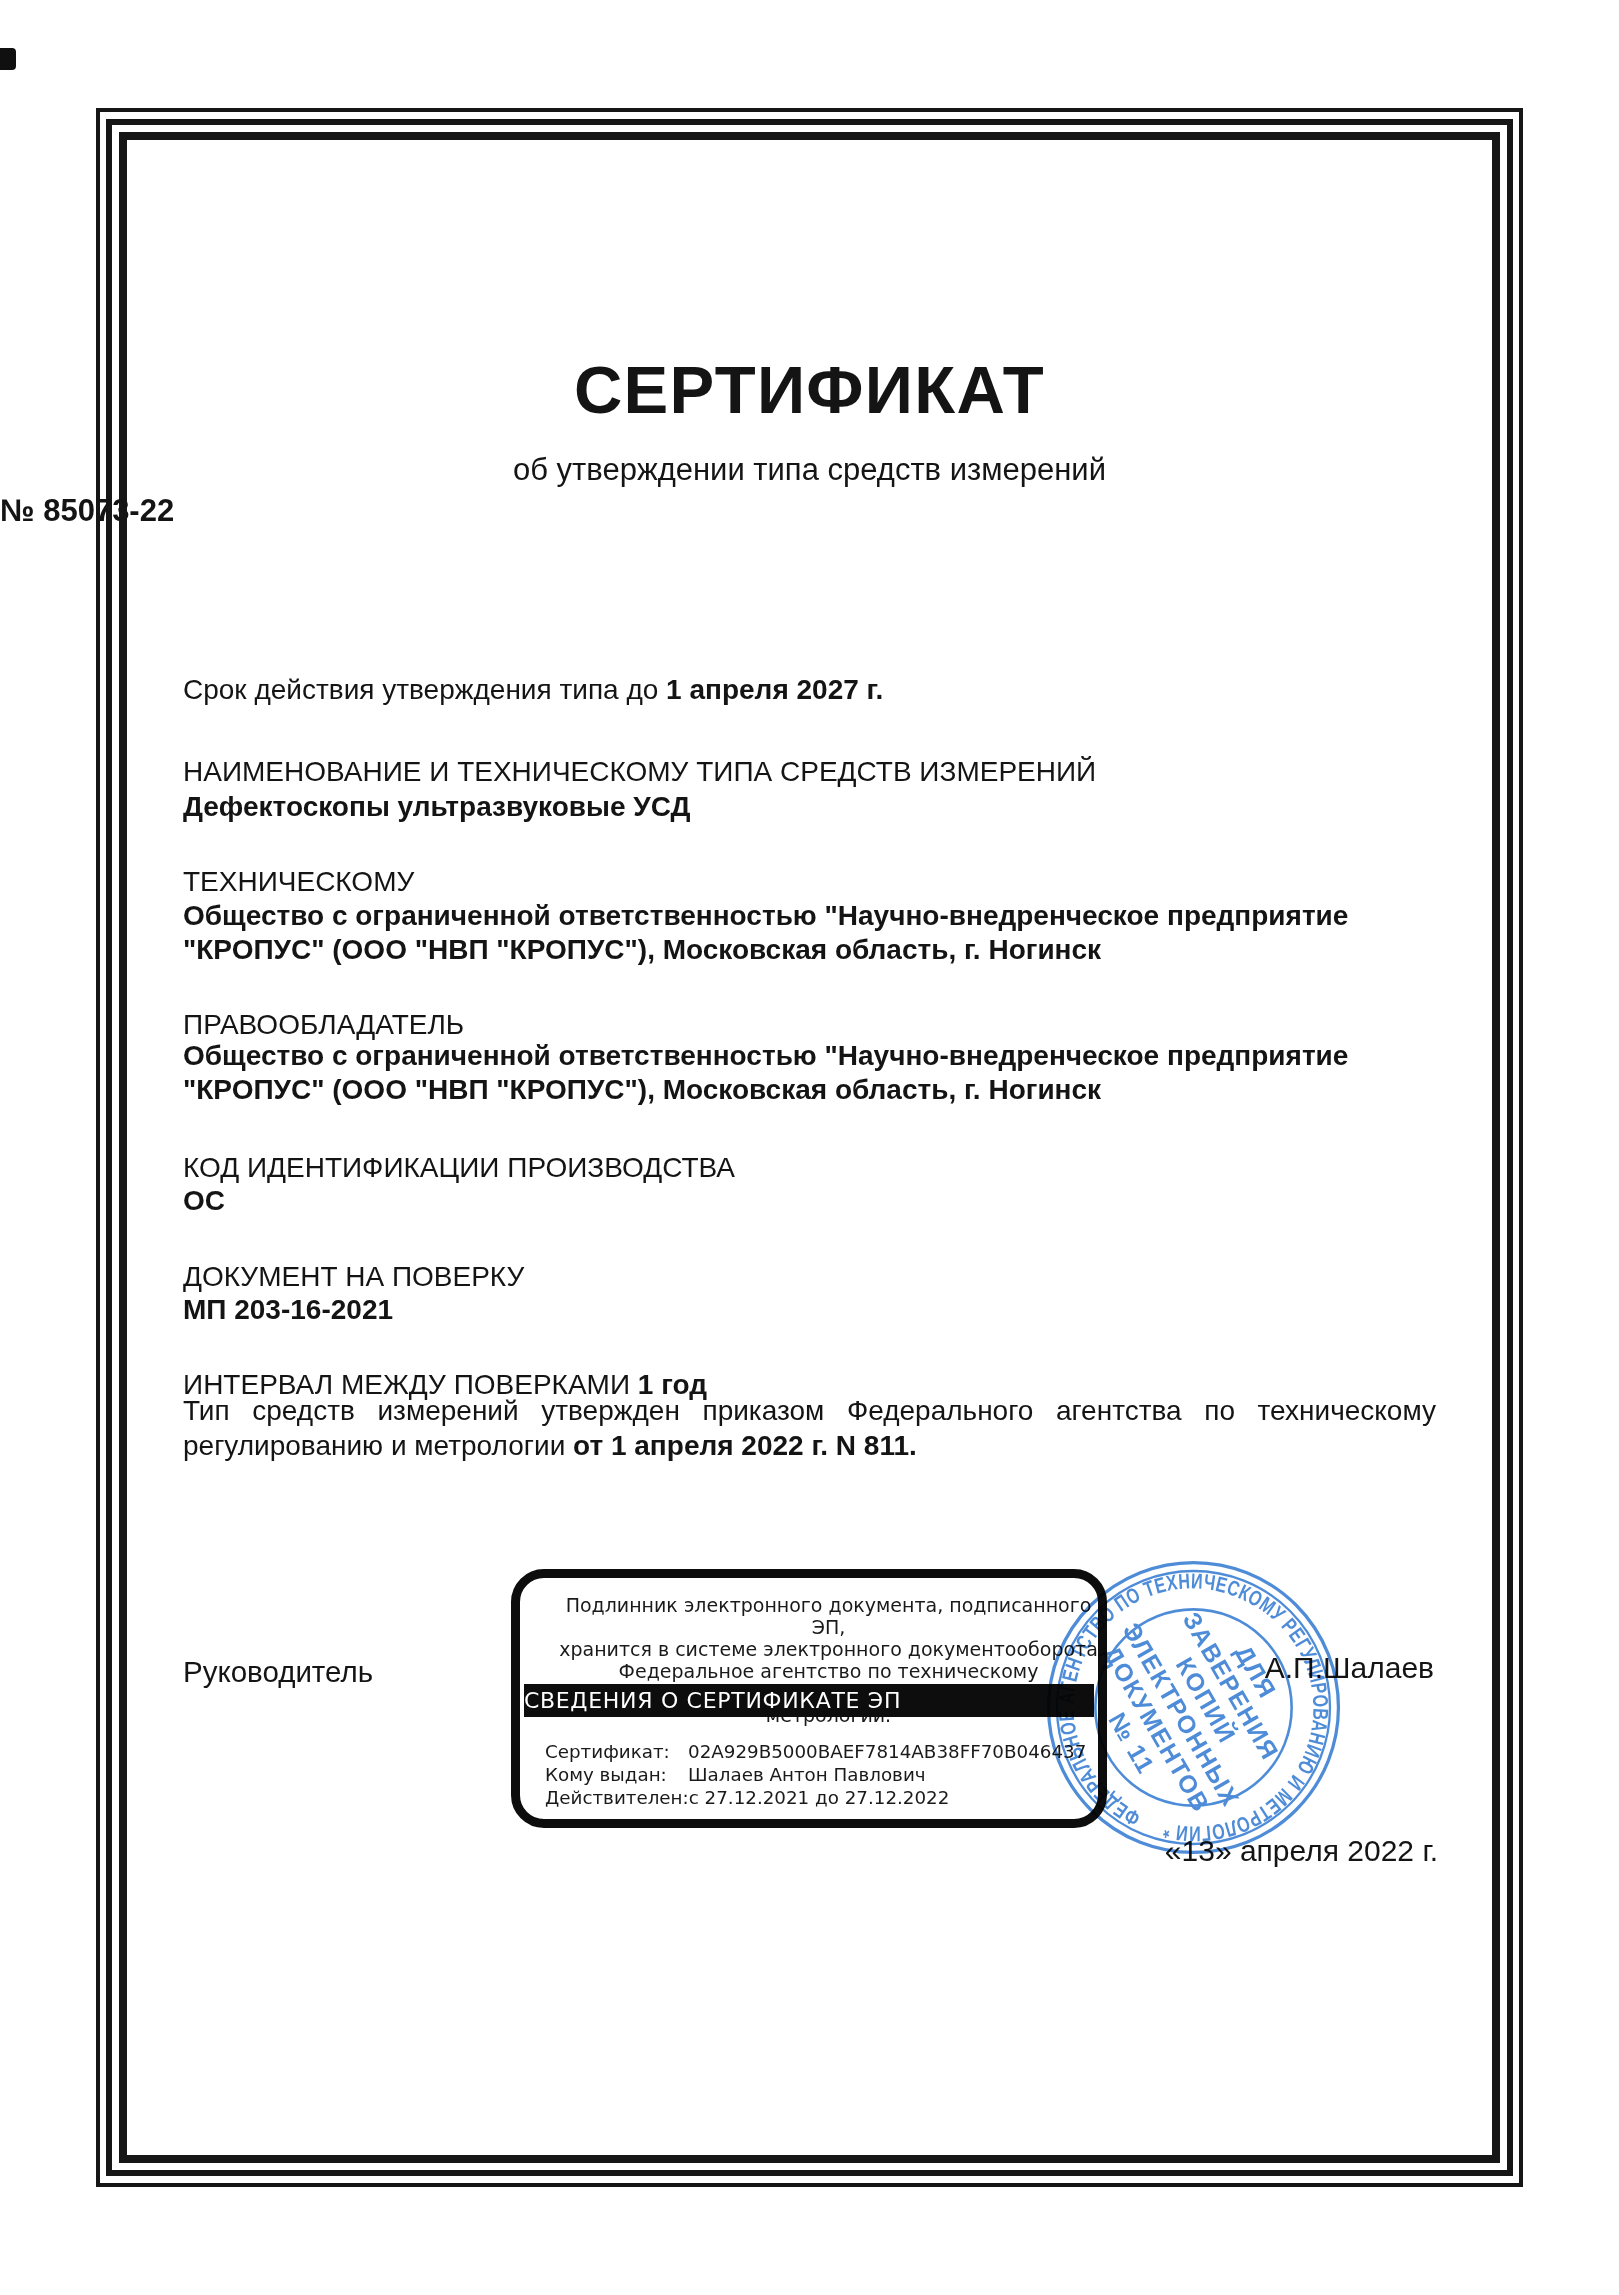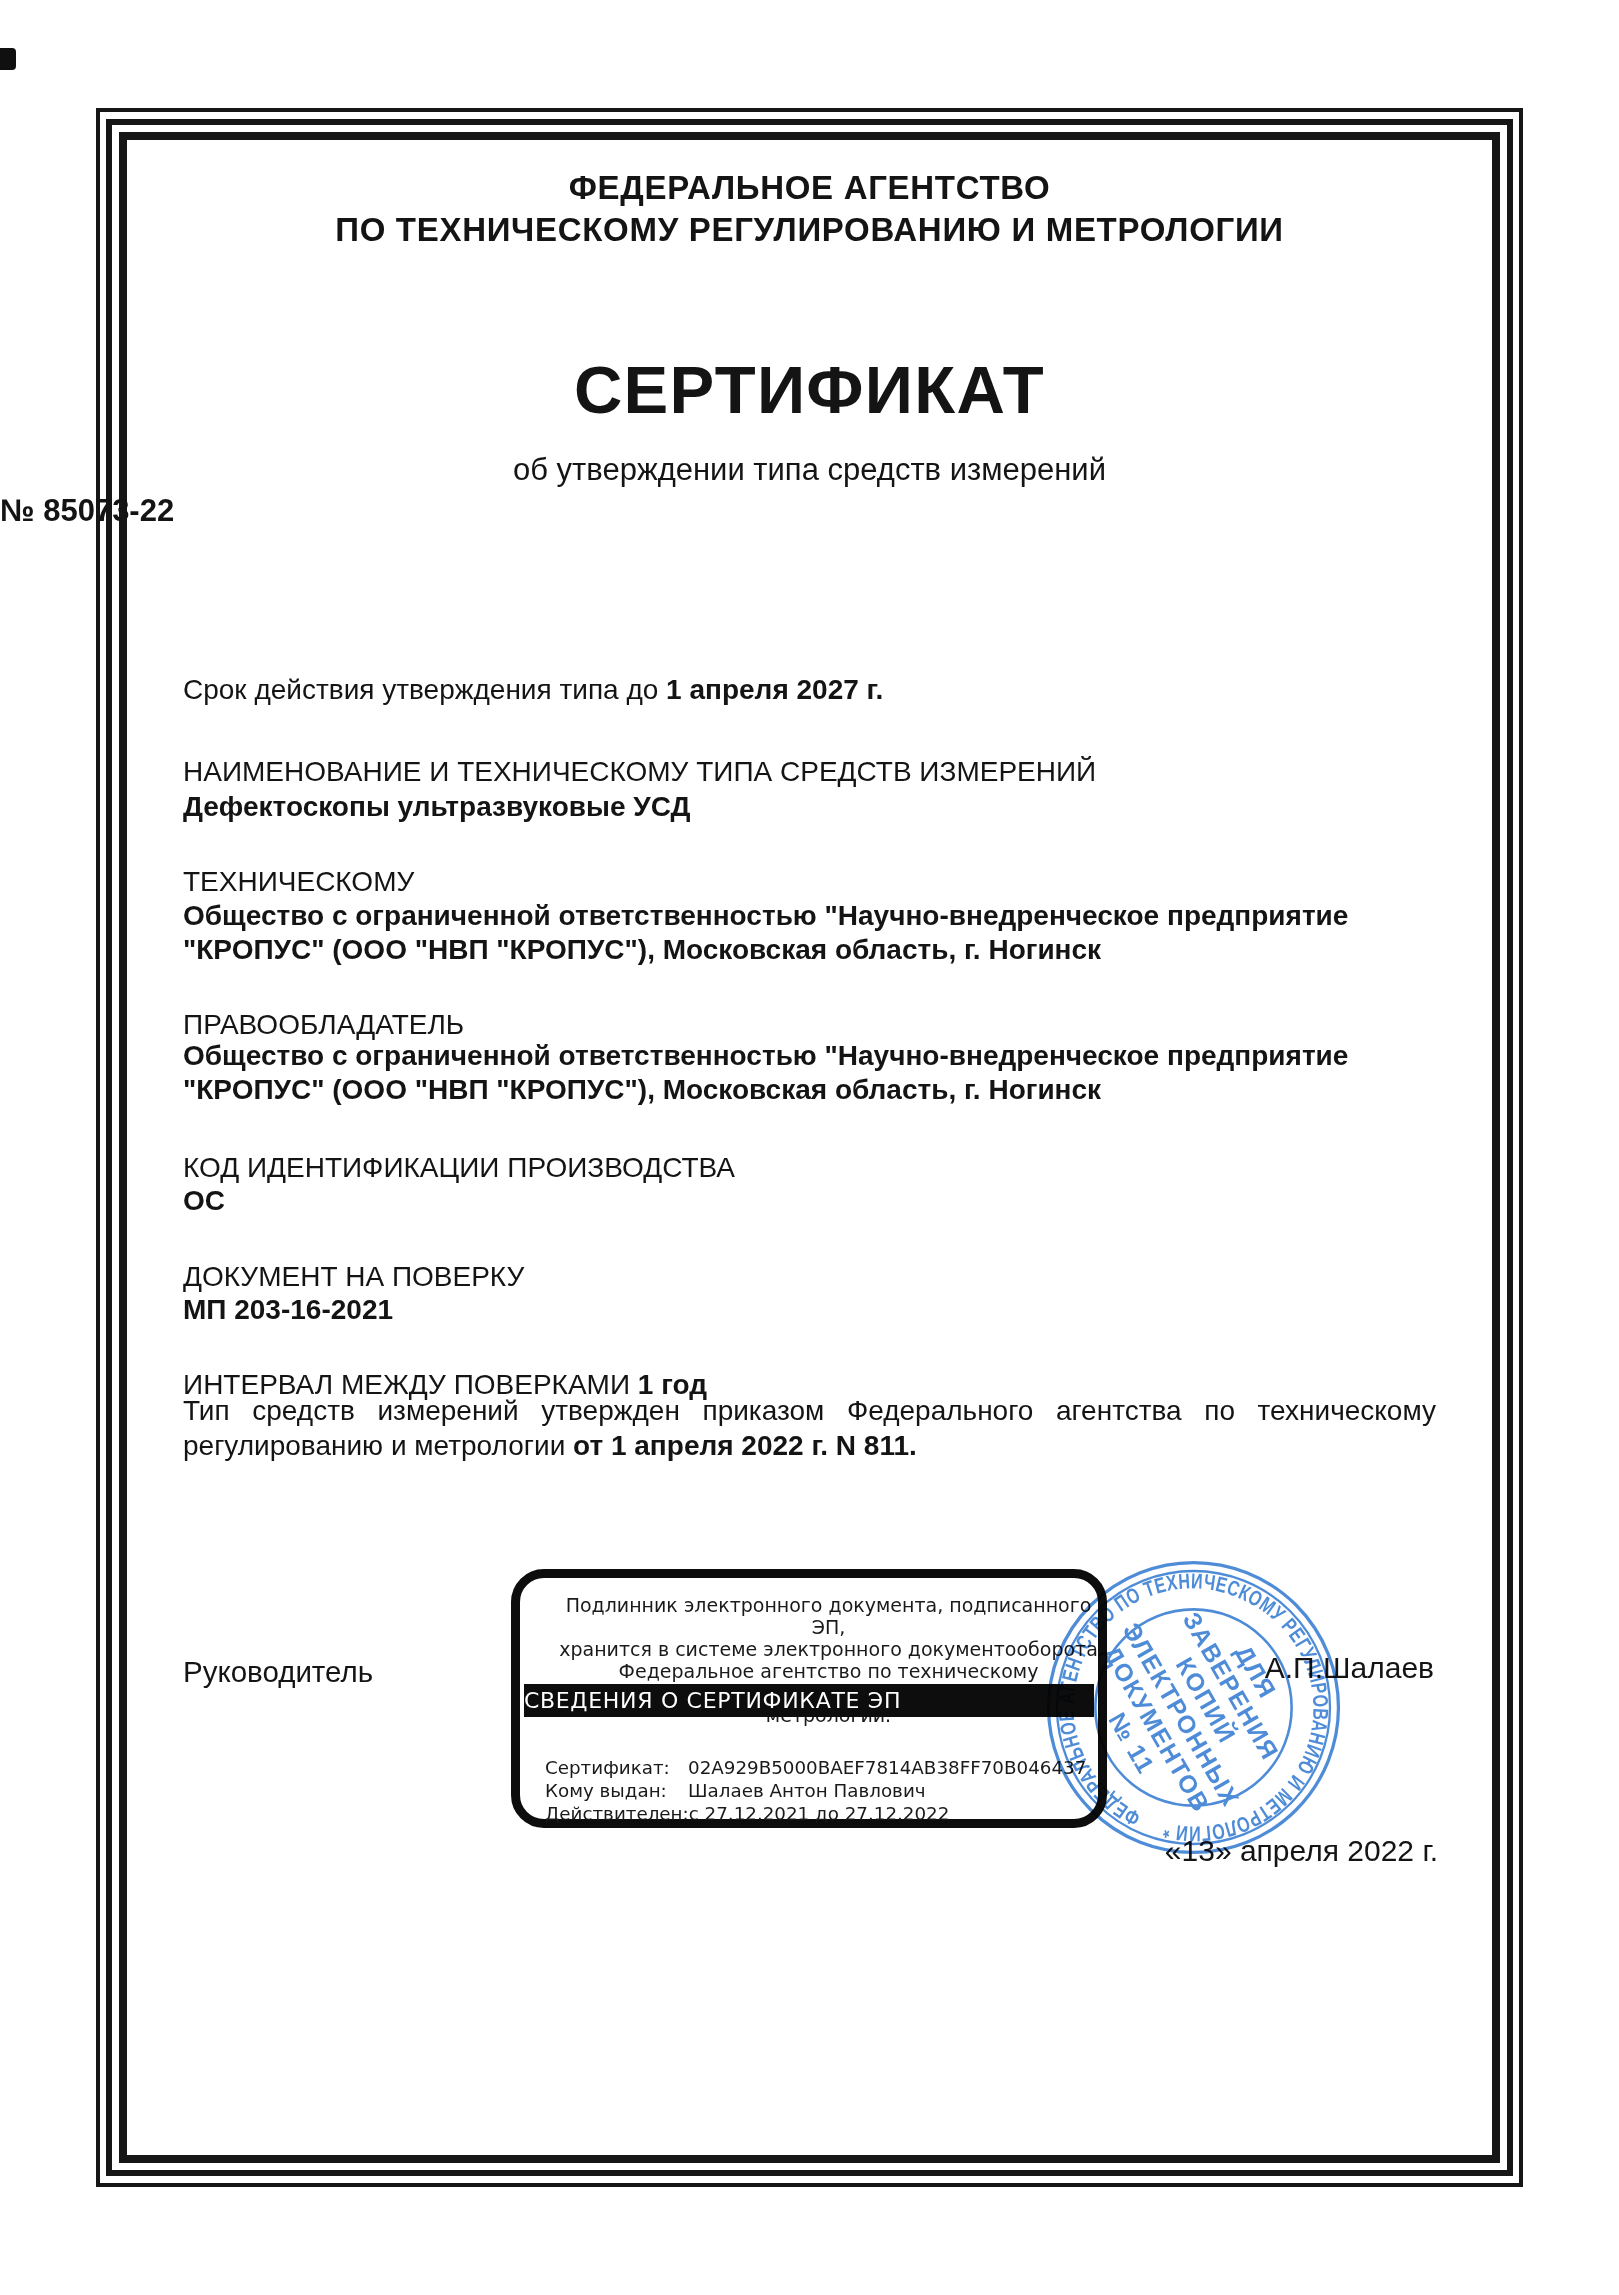--- a/index.html
+++ b/index.html
@@ -38,44 +38,40 @@
     border:9.2px solid #0d0d0d; border-radius:33px; background:#ffffff;
     box-sizing:border-box; z-index:2;
     font-family:"DejaVu Sans", sans-serif; color:#1a1a1a;padding-left:39px;
   }
   .esign .intro { margin-top:15.7px; text-align:center; font-size:19px; line-height:22px; }
   .esign .banner {
     position:absolute; left:3.9px; right:3.9px; top:106px; height:33px;
     background:#0d0d0d; color:#ffffff; font-size:22px; font-weight:500;
     letter-spacing:0.7px; line-height:33px;
   }
-  .esign .details { position:absolute; left:25px; top:162px; font-size:18.3px; line-height:23px;margin-top:16px; }
+  .esign .details { position:absolute; left:25px; top:162px; font-size:18.3px; line-height:23px; }
   .esign .drow { display:flex; }
   .esign .dlabel { min-width:143px; }
 
   
   .stamp { left:1044px; top:1558px; width:299px; height:299px; z-index:3;
            mix-blend-mode:multiply; opacity:0.9; }
   .stamp svg { width:100%; height:100%; }
   .stamp text { font-family:"Liberation Sans", sans-serif; font-weight:700; }
 </style>
 </head>
 <body>
 
 <div id="page">
 
   <div class="scan-mark"></div>
   <div class="frame outer"></div>
   <div class="frame mid"></div>
   <div class="frame inner"></div>
 
-  <div class="abs header">
-    <div>ФЕДЕРАЛЬНОЕ АГЕНТСТВО</div>
-    <div>ПО ТЕХНИЧЕСКОМУ РЕГУЛИРОВАНИЮ И МЕТРОЛОГИИ</div>
-  </div>
 
   <div class="abs title">СЕРТИФИКАТ</div>
   <div class="abs subtitle">об утверждении типа средств измерений</div>
   <div class="abs cert-no">№ 85073-22</div>
 
   <div class="abs body-line" style="top:673px;">
     <span>Срок действия утверждения типа до </span><span class="b">1 апреля 2027 г.</span>
   </div>
 
   <div class="abs body-line" style="top:755px;">НАИМЕНОВАНИЕ И ТЕХНИЧЕСКОМУ ТИПА СРЕДСТВ ИЗМЕРЕНИЙ</div>

